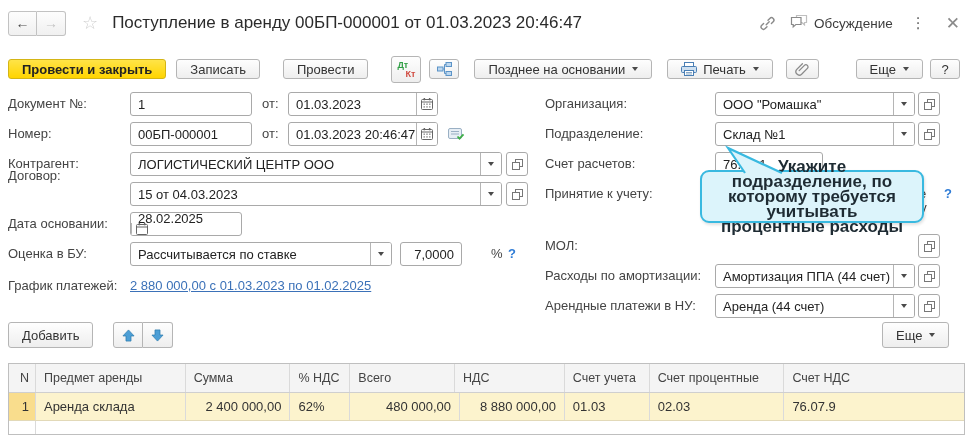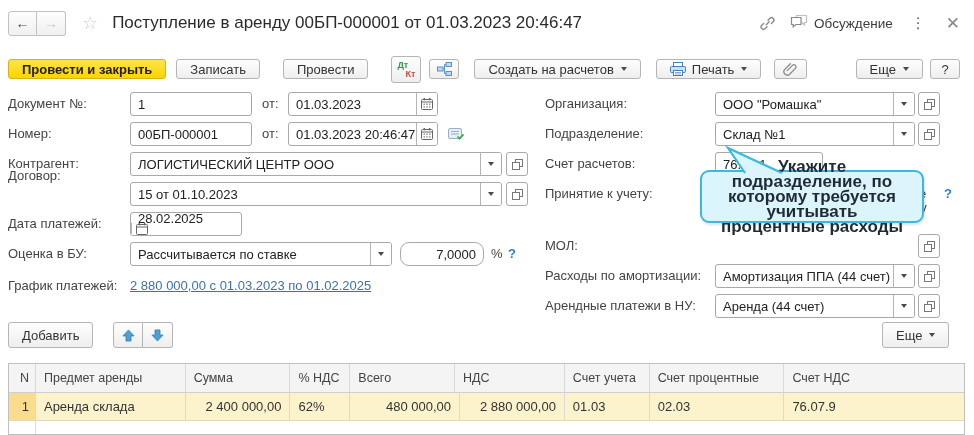--- a/index.html
+++ b/index.html
@@ -132,21 +132,21 @@
       <svg width="15" height="14" viewBox="0 0 15 14">
           <g fill="#bcd7ef" stroke="#5b93c7">
             <rect x="0.5" y="5" width="5.5" height="4"></rect>
             <rect x="9" y="0.5" width="5.5" height="4"></rect>
             <rect x="9" y="9.5" width="5.5" height="4"></rect>
           </g>
           <path d="M6,7 h1.5 M7.5,2.5 h1.5 M7.5,11.5 h1.5 M7.5,2.5 v9" fill="none" stroke="#5b93c7"></path>
         </svg>
     </div>
     <div class="btn" style="margin-left:15px;">
-      <span>Создать на расчетов</span>
+      <span>Позднее на основании</span>
         <span class="caret"></span>
     </div>
     <div class="btn" style="margin-left:15px;">
       <svg width="16" height="14" viewBox="0 0 16 14" style="margin-right:6px;">
           <rect x="3.5" y="0.5" width="9" height="4" fill="#fff" stroke="#4a7fb5"></rect>
           <rect x="0.5" y="4.5" width="15" height="6" rx="1" fill="#cfe0f0" stroke="#4a7fb5"></rect>
           <rect x="3.5" y="8.5" width="9" height="5" fill="#fff" stroke="#4a7fb5"></rect>
           <path d="M5,10.5 h6 M5,12 h6" stroke="#8aa9c6"></path>
         </svg>
       <span>Печать</span>
@@ -231,53 +231,53 @@
   </div>
   <div class="sqbtn" style="left:506px; top:152px;">
     <svg width="11" height="11" viewBox="0 0 11 11">
         <rect x="3.5" y="0.5" width="7" height="7" fill="#fff" stroke="#777"></rect>
         <rect x="0.5" y="3.5" width="7" height="7" fill="#fff" stroke="#777"></rect>
       </svg>
   </div>
 
   <div class="lbl" style="left:8px; top:164px;">Договор:</div>
   <div class="field" style="left:130px; top:182px; width:372px;">
-    <span class="val">15 от 01.10.2023</span>
+    <span class="val">15 от 04.03.2023</span>
     <span class="seg">
         <span class="caret"></span>
       </span>
   </div>
   <div class="sqbtn" style="left:506px; top:182px;">
     <svg width="11" height="11" viewBox="0 0 11 11">
         <rect x="3.5" y="0.5" width="7" height="7" fill="#fff" stroke="#777"></rect>
         <rect x="0.5" y="3.5" width="7" height="7" fill="#fff" stroke="#777"></rect>
       </svg>
   </div>
 
-  <div class="lbl" style="left:8px; top:212px;">Дата платежей:</div>
+  <div class="lbl" style="left:8px; top:212px;">Дата основании:</div>
   <div class="field" style="left:130px; top:212px; width:112px;flex-direction:column;">
     <span class="val">28.02.2025</span>
     <span class="seg">
       <svg width="12" height="12" viewBox="0 0 12 12">
           <rect x="0.5" y="1.5" width="11" height="10" rx="1" fill="#fff" stroke="#666"></rect>
           <path d="M0.5,4 h11" stroke="#666"></path>
           <rect x="2.6" y="0" width="1.5" height="2.3" fill="#666"></rect>
           <rect x="7.9" y="0" width="1.5" height="2.3" fill="#666"></rect>
         </svg>
     </span>
   </div>
 
   <div class="lbl" style="left:8px; top:242px;">Оценка в БУ:</div>
   <div class="field" style="left:130px; top:242px; width:262px;">
     <span class="val">Рассчитывается по ставке</span>
     <span class="seg">
         <span class="caret"></span>
       </span>
   </div>
-  <div class="field" style="left:400px; top:242px; width:84px;border-radius:9px;">
+  <div class="field" style="left:400px; top:242px; width:62px;">
     <span class="val num">7,0000</span>
   </div>
   <div class="lbl" style="left:491px; top:242px;">%</div>
   <div class="lbl help" style="left:508px; top:242px;">?</div>
 
   <div class="lbl" style="left:8px; top:274px;">График платежей:</div>
   <div class="lbl link" style="left:130px; top:274px;">2 880 000,00 с 01.03.2023 по 01.02.2025</div>
 
   <div class="lbl" style="left:545px; top:92px;">Организация:</div>
   <div class="field" style="left:715px; top:92px; width:200px;">
@@ -390,21 +390,21 @@
       <div class="cell c6">Счет учета</div>
       <div class="cell c7">Счет процентные</div>
       <div class="cell c8">Счет НДС</div>
     </div>
     <div class="trow tdata">
       <div class="cell c0">1</div>
       <div class="cell c1">Аренда склада</div>
       <div class="cell c2 r">2 400 000,00</div>
       <div class="cell c3">62%</div>
       <div class="cell c4 r">480 000,00</div>
-      <div class="cell c5 r">2 880 000,00</div>
+      <div class="cell c5 r">8 880 000,00</div>
       <div class="cell c6">01.03</div>
       <div class="cell c7">02.03</div>
       <div class="cell c8">76.07.9</div>
     </div>
     <div class="trow tfill">
         <div class="nsep"></div>
       </div>
   </div>
 
 </div>

